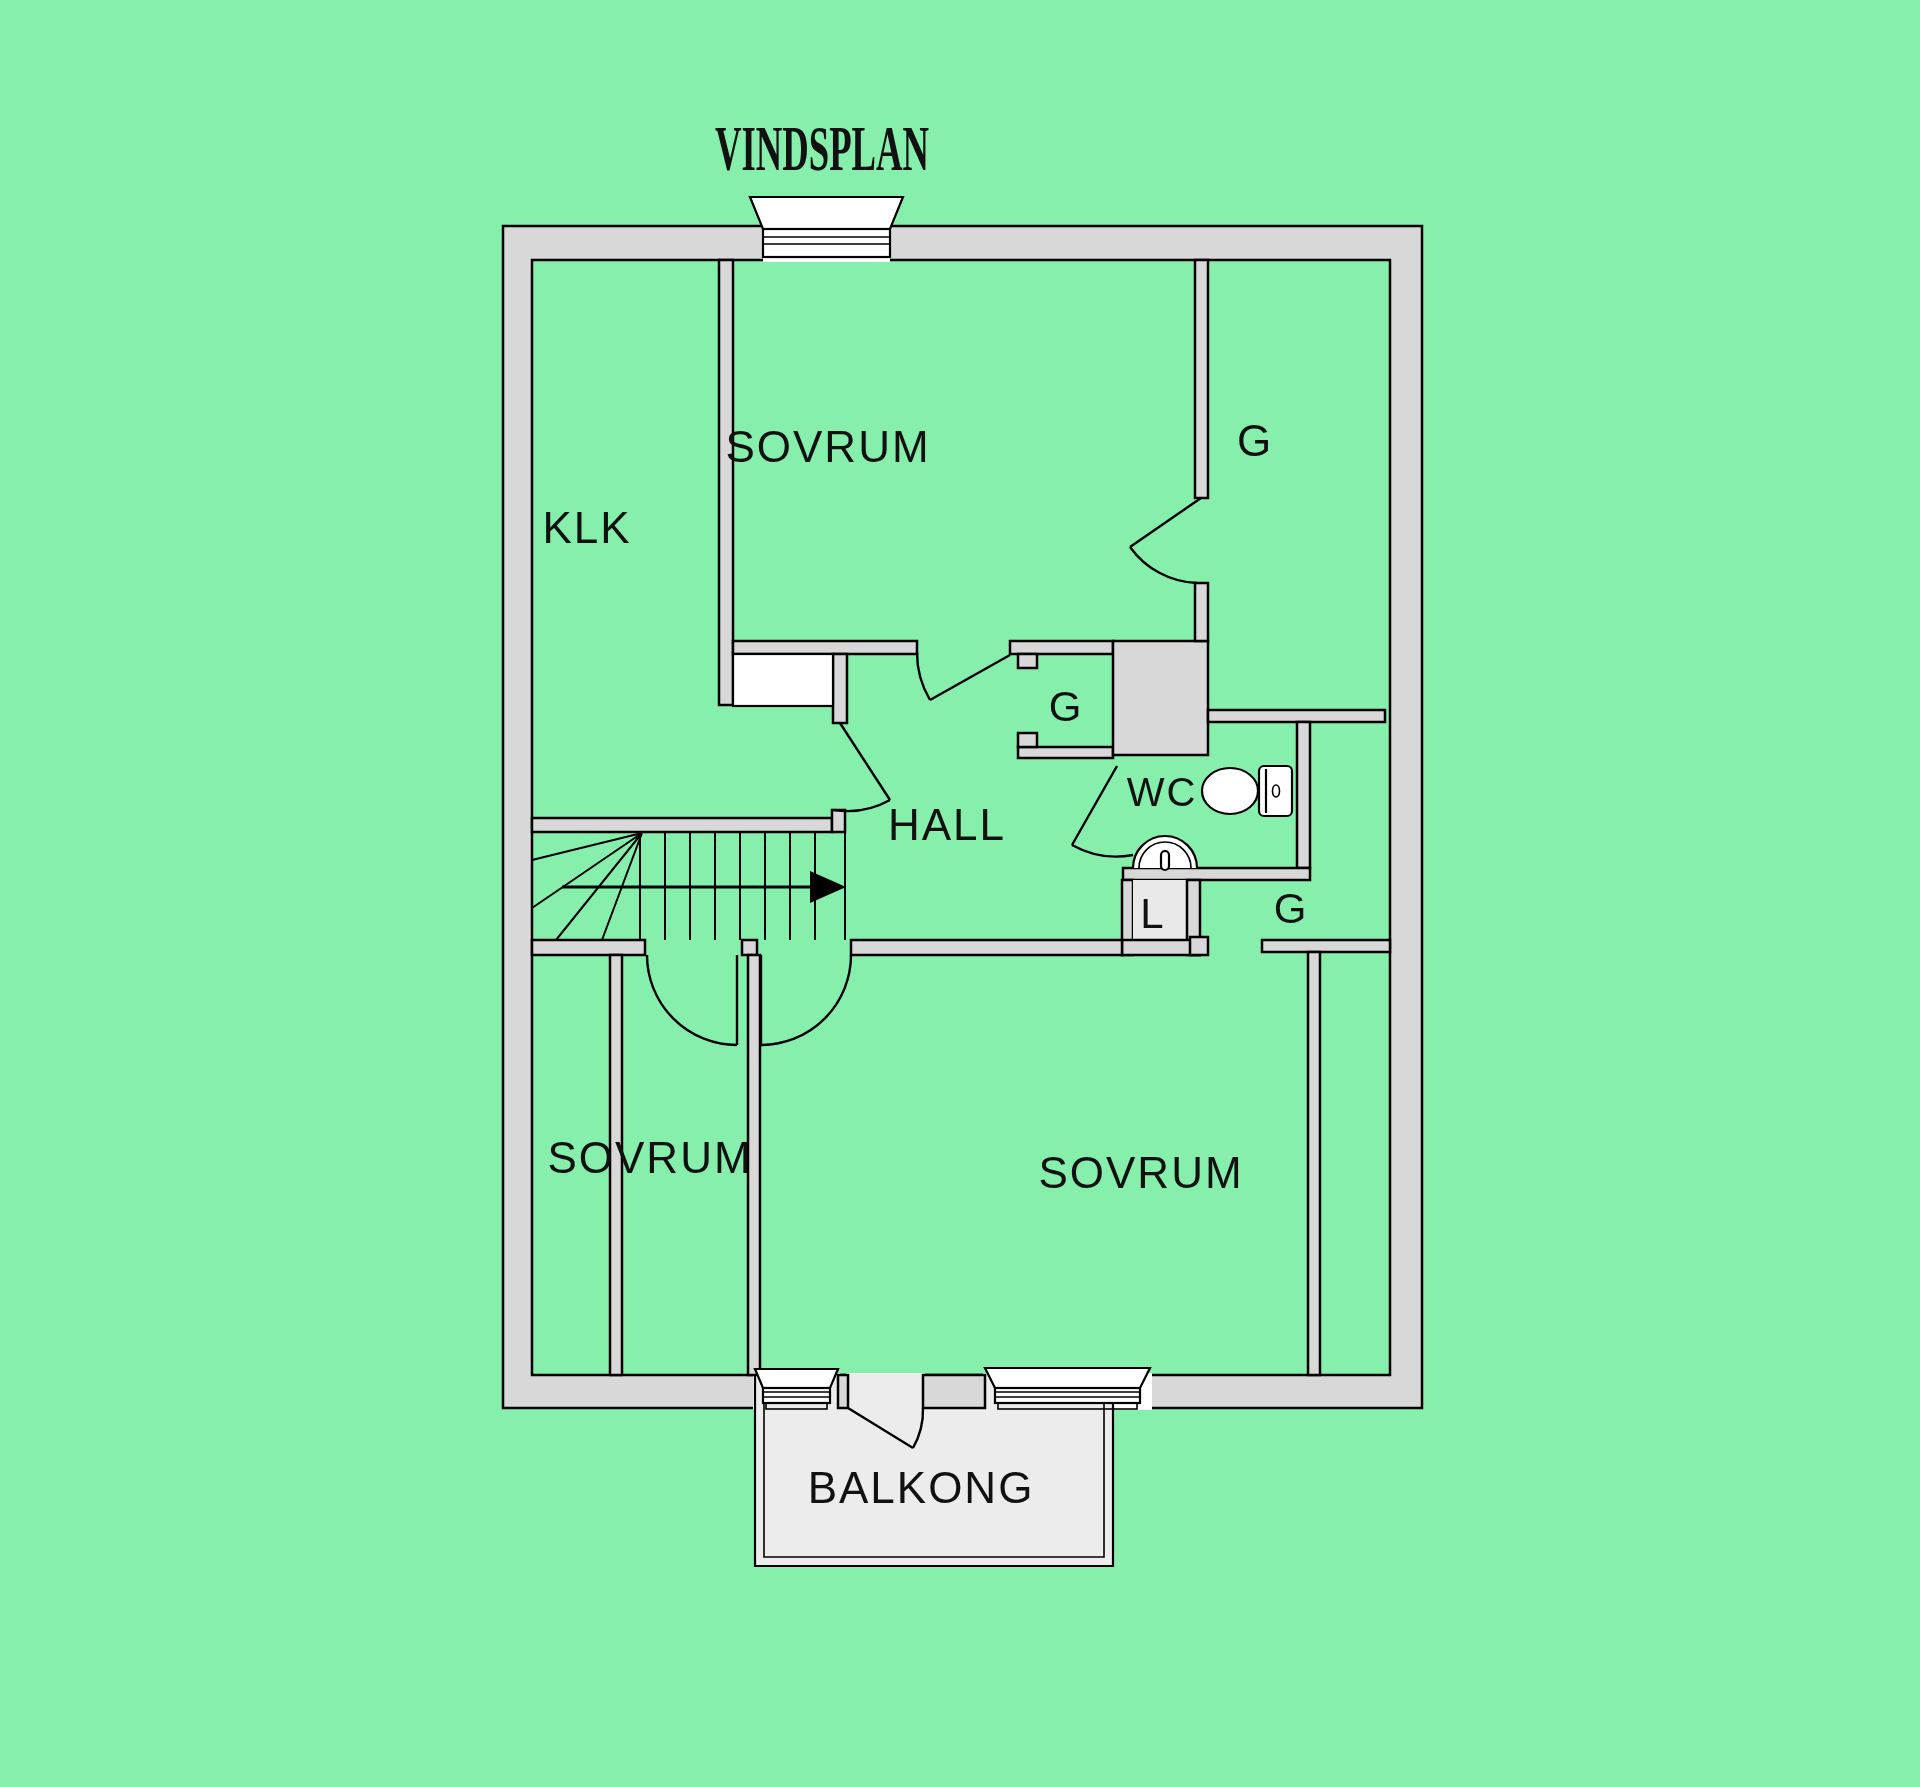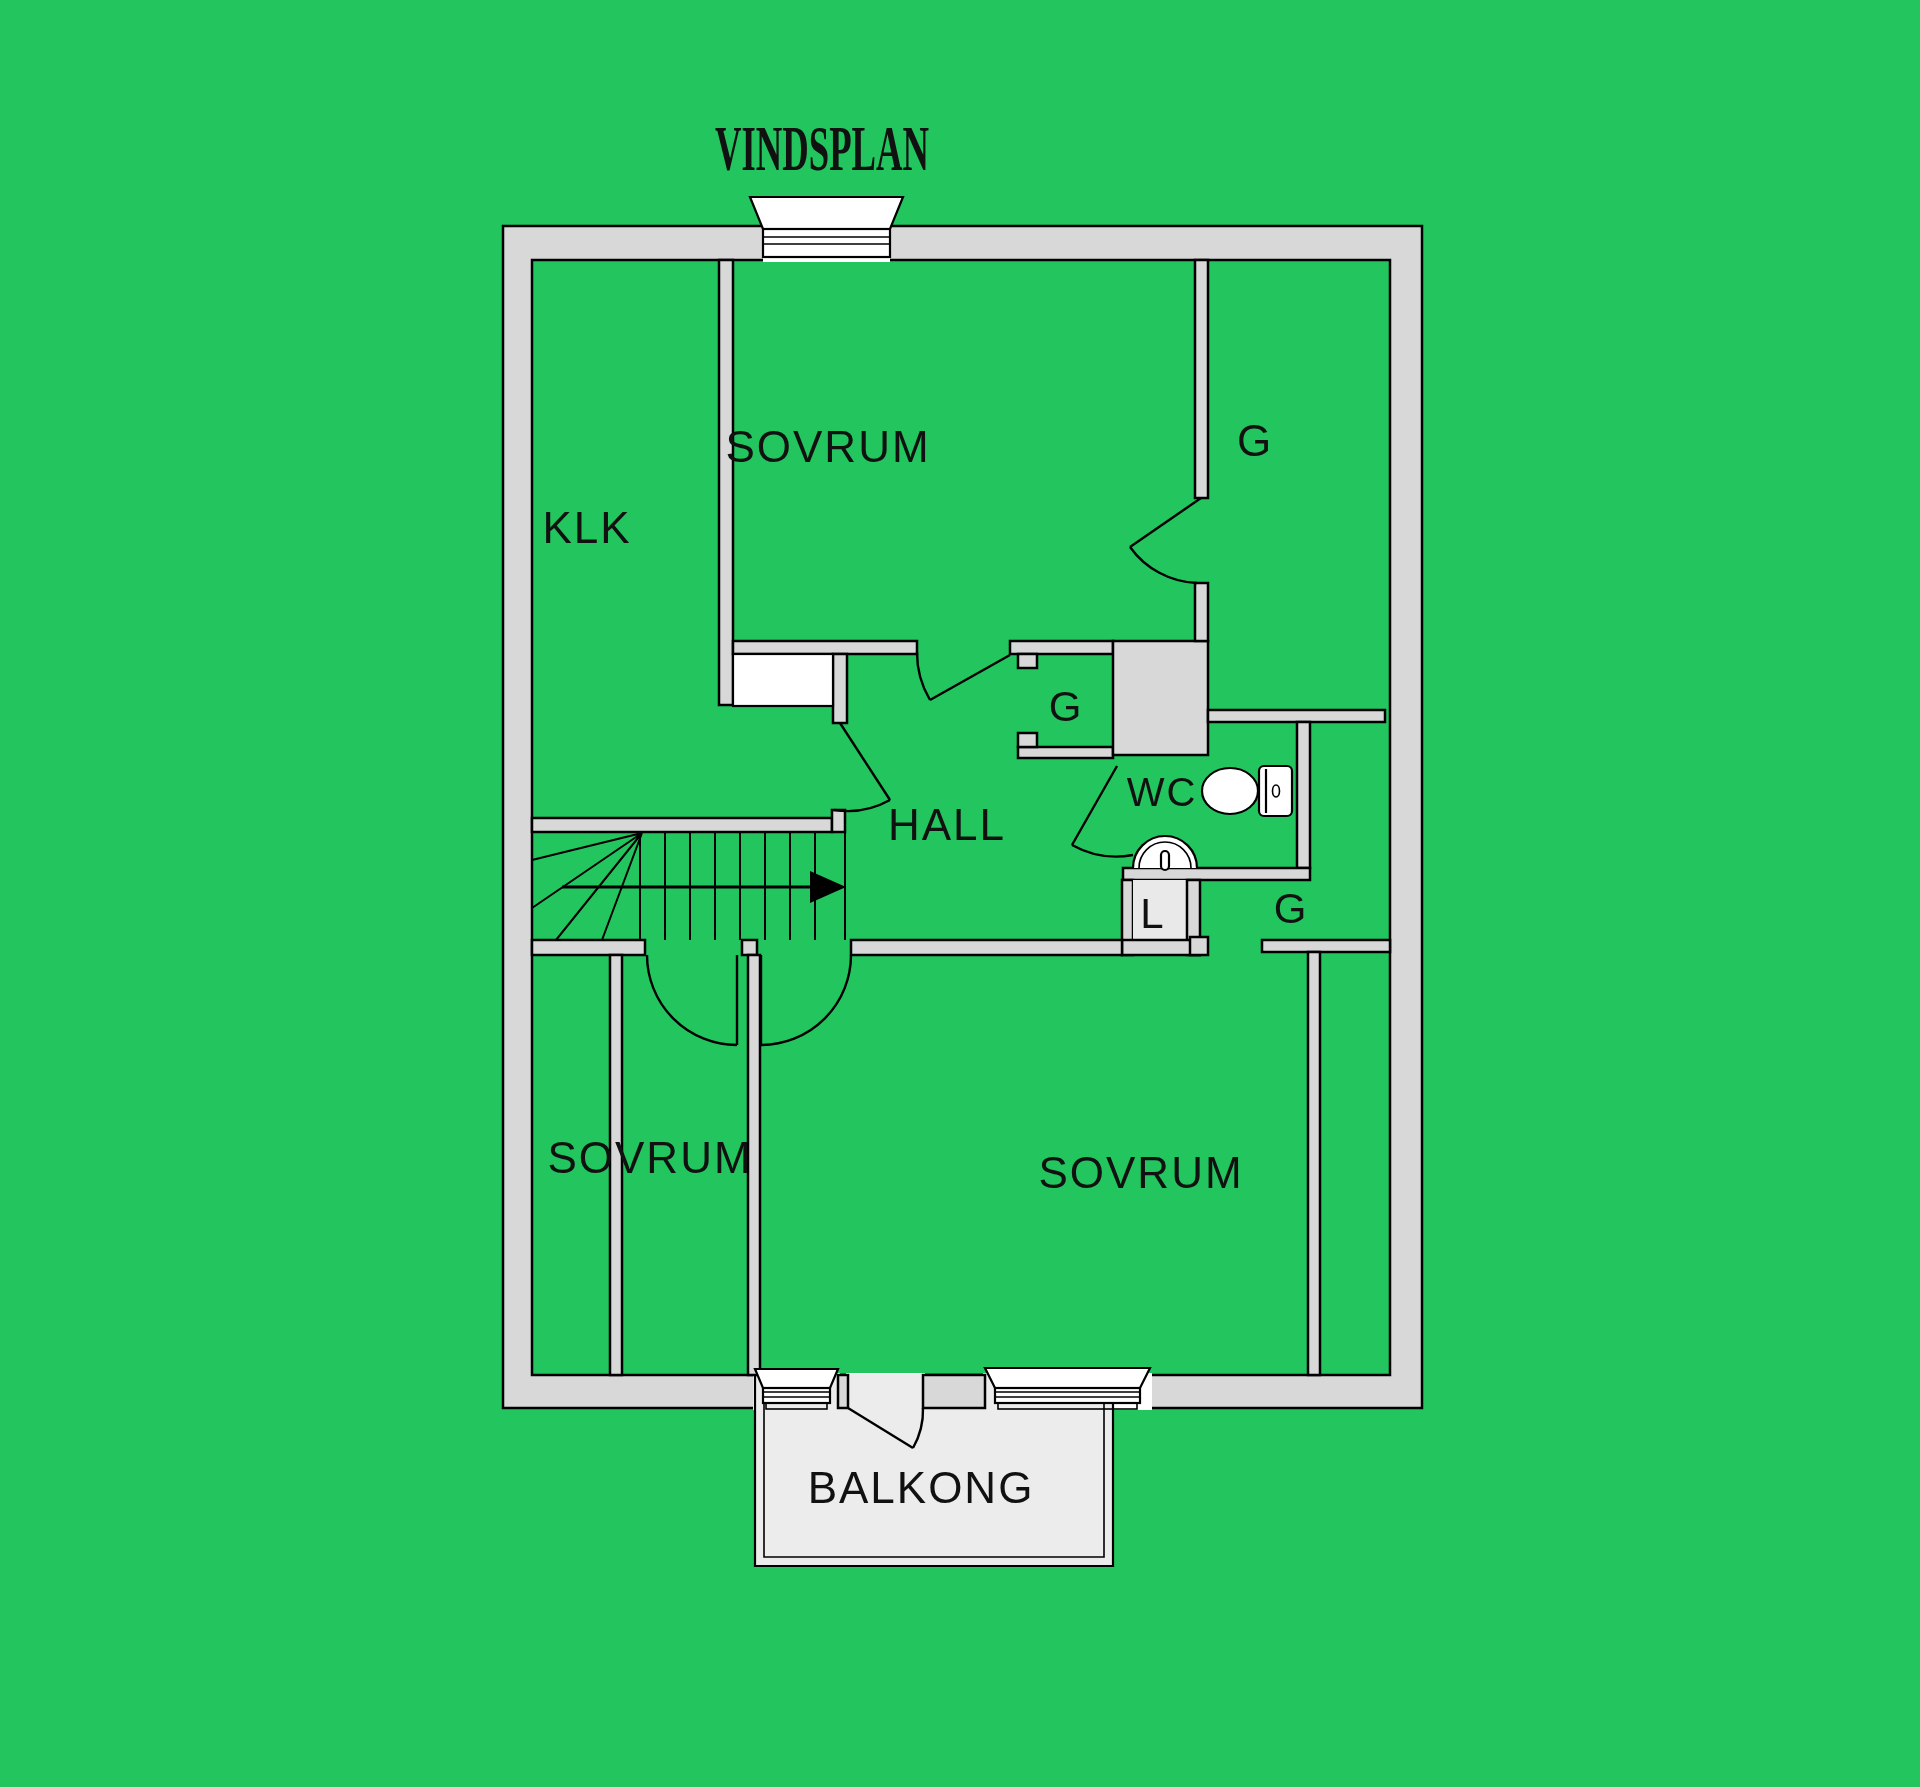--- a/index.html
+++ b/index.html
@@ -1,19 +1,19 @@
 <!DOCTYPE html>
 <html><head>
 <meta charset="utf-8">
 <style>
   html,body{margin:0;padding:0;background:#ffffff;}
   .canvas{
     position:relative;
     width:1920px;height:1787px;
-    background:#22c55e;
+    background:#86efac;
     font-family:"Liberation Sans", sans-serif;
     overflow:hidden;
   }
   svg{display:block}
   .room-label{
     font-family:"Liberation Sans", sans-serif;
     fill:#111111;
     letter-spacing:2px;
   }
   .title-label{

